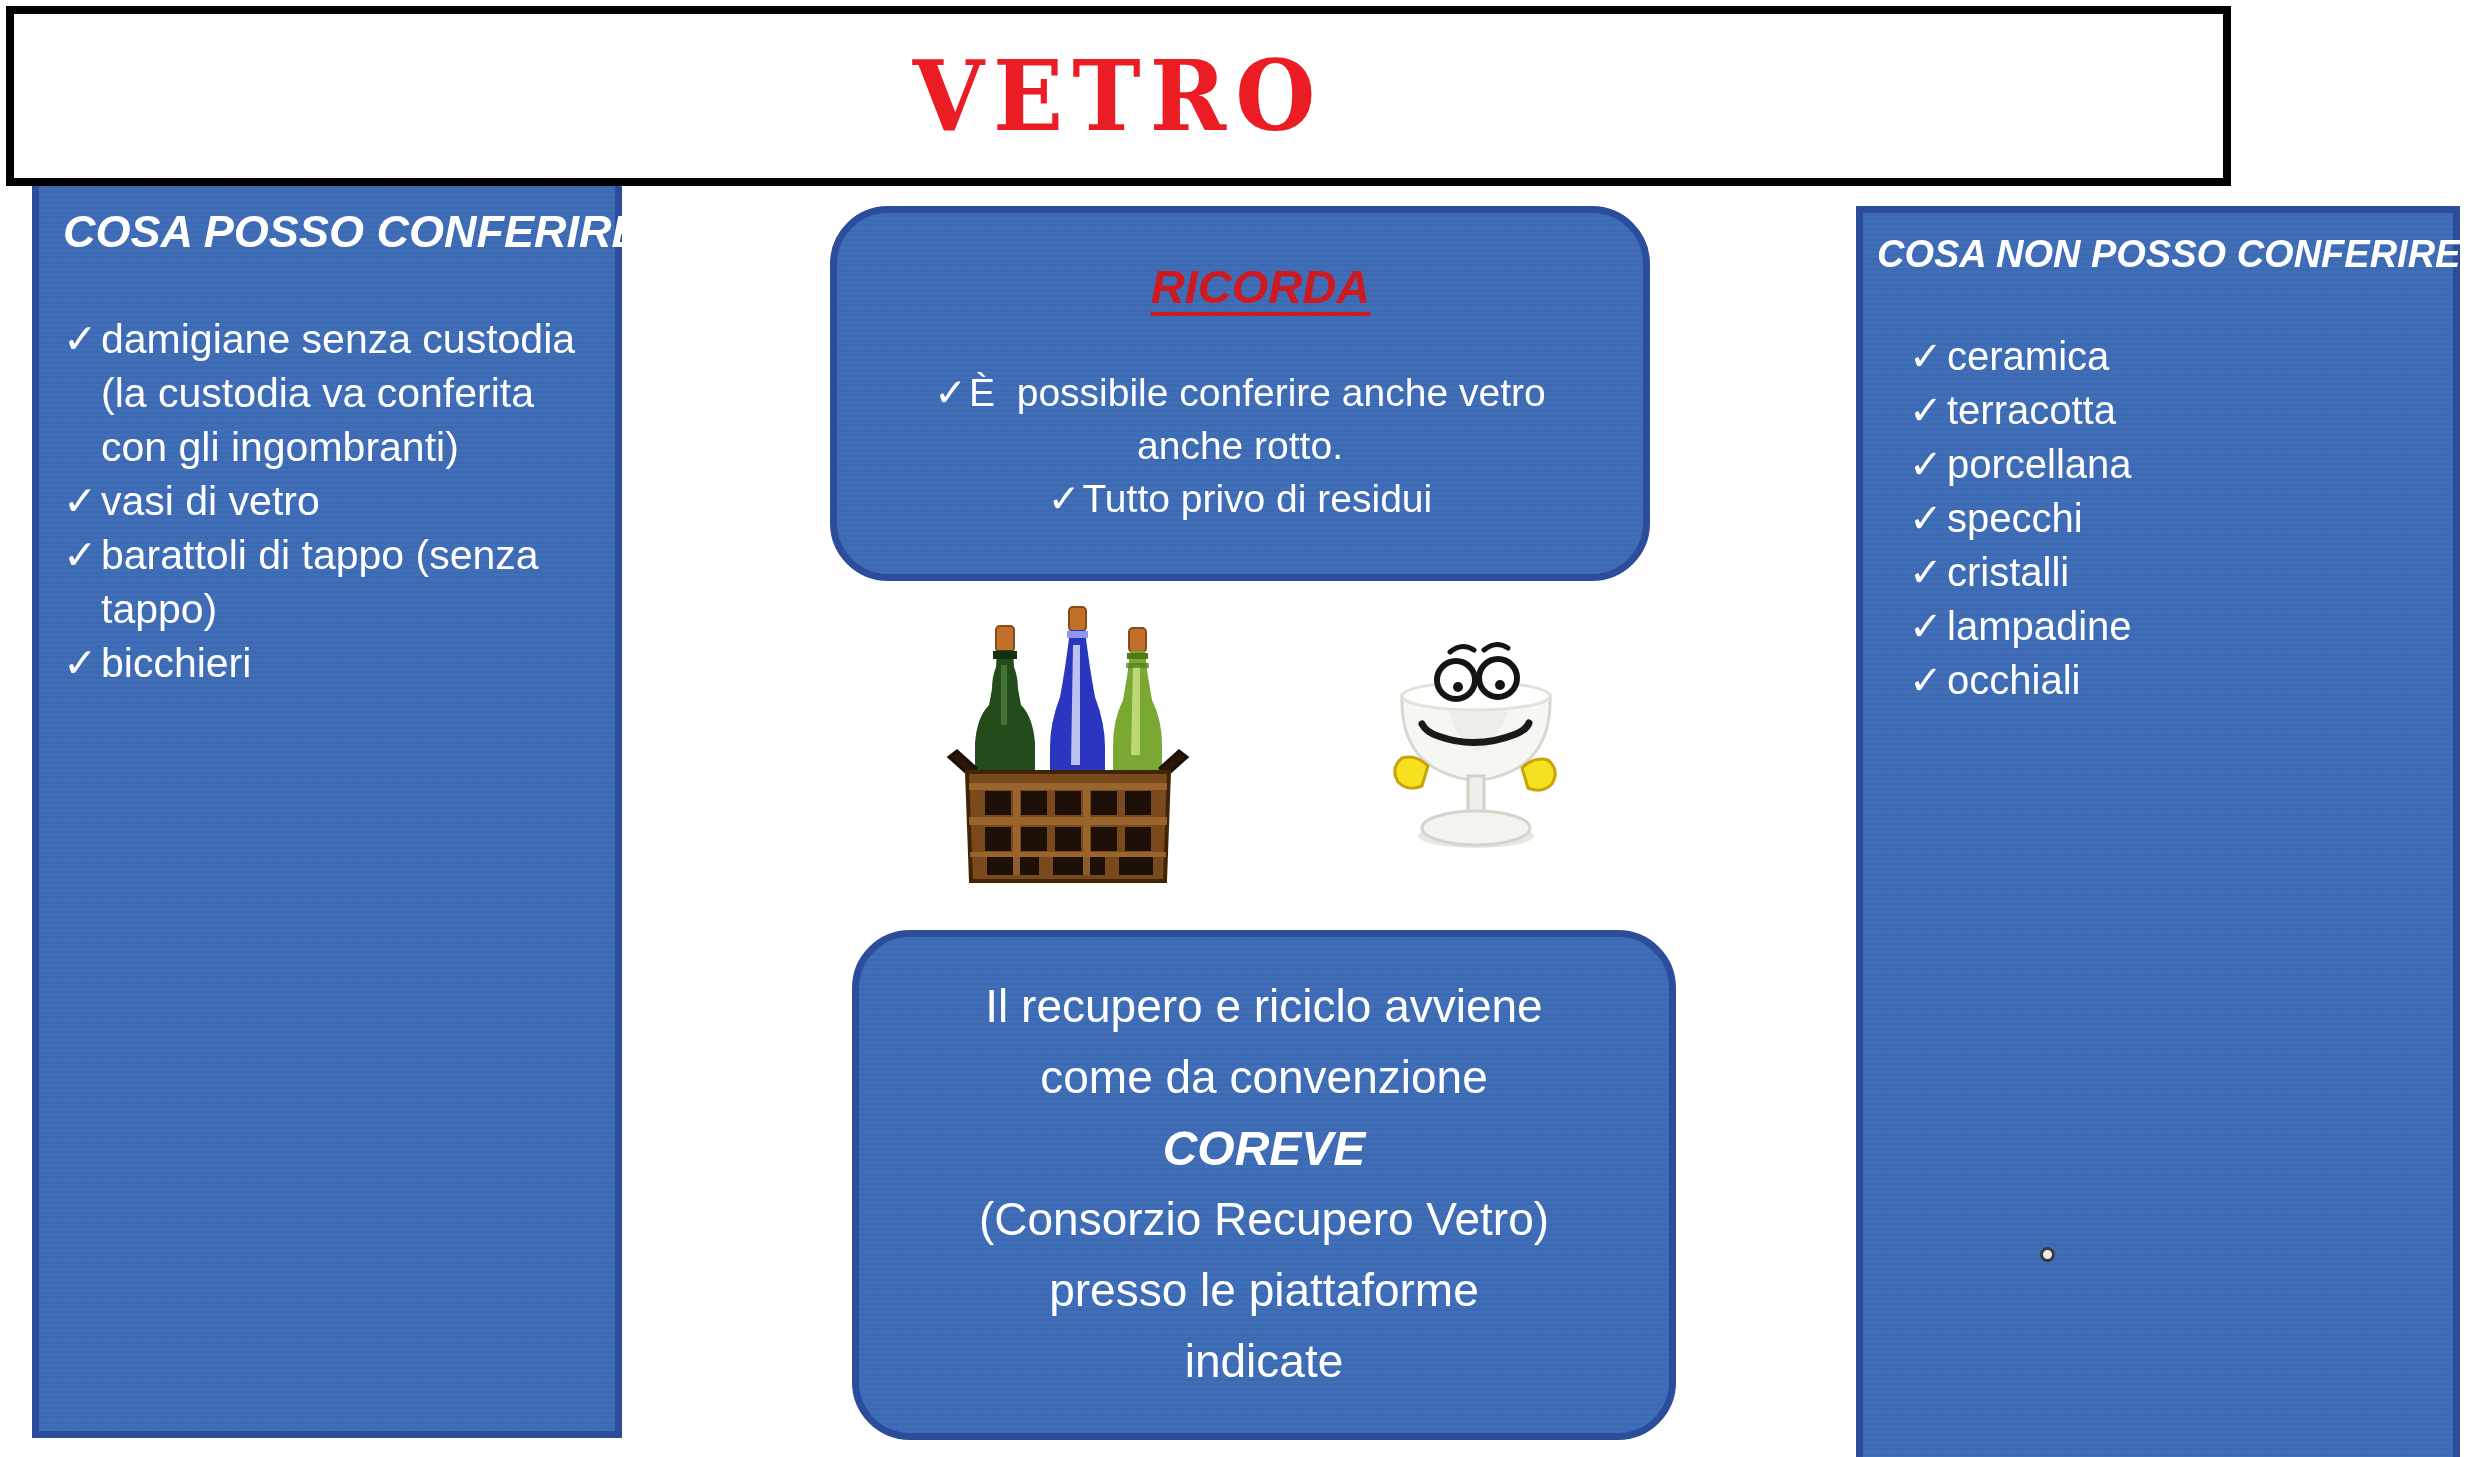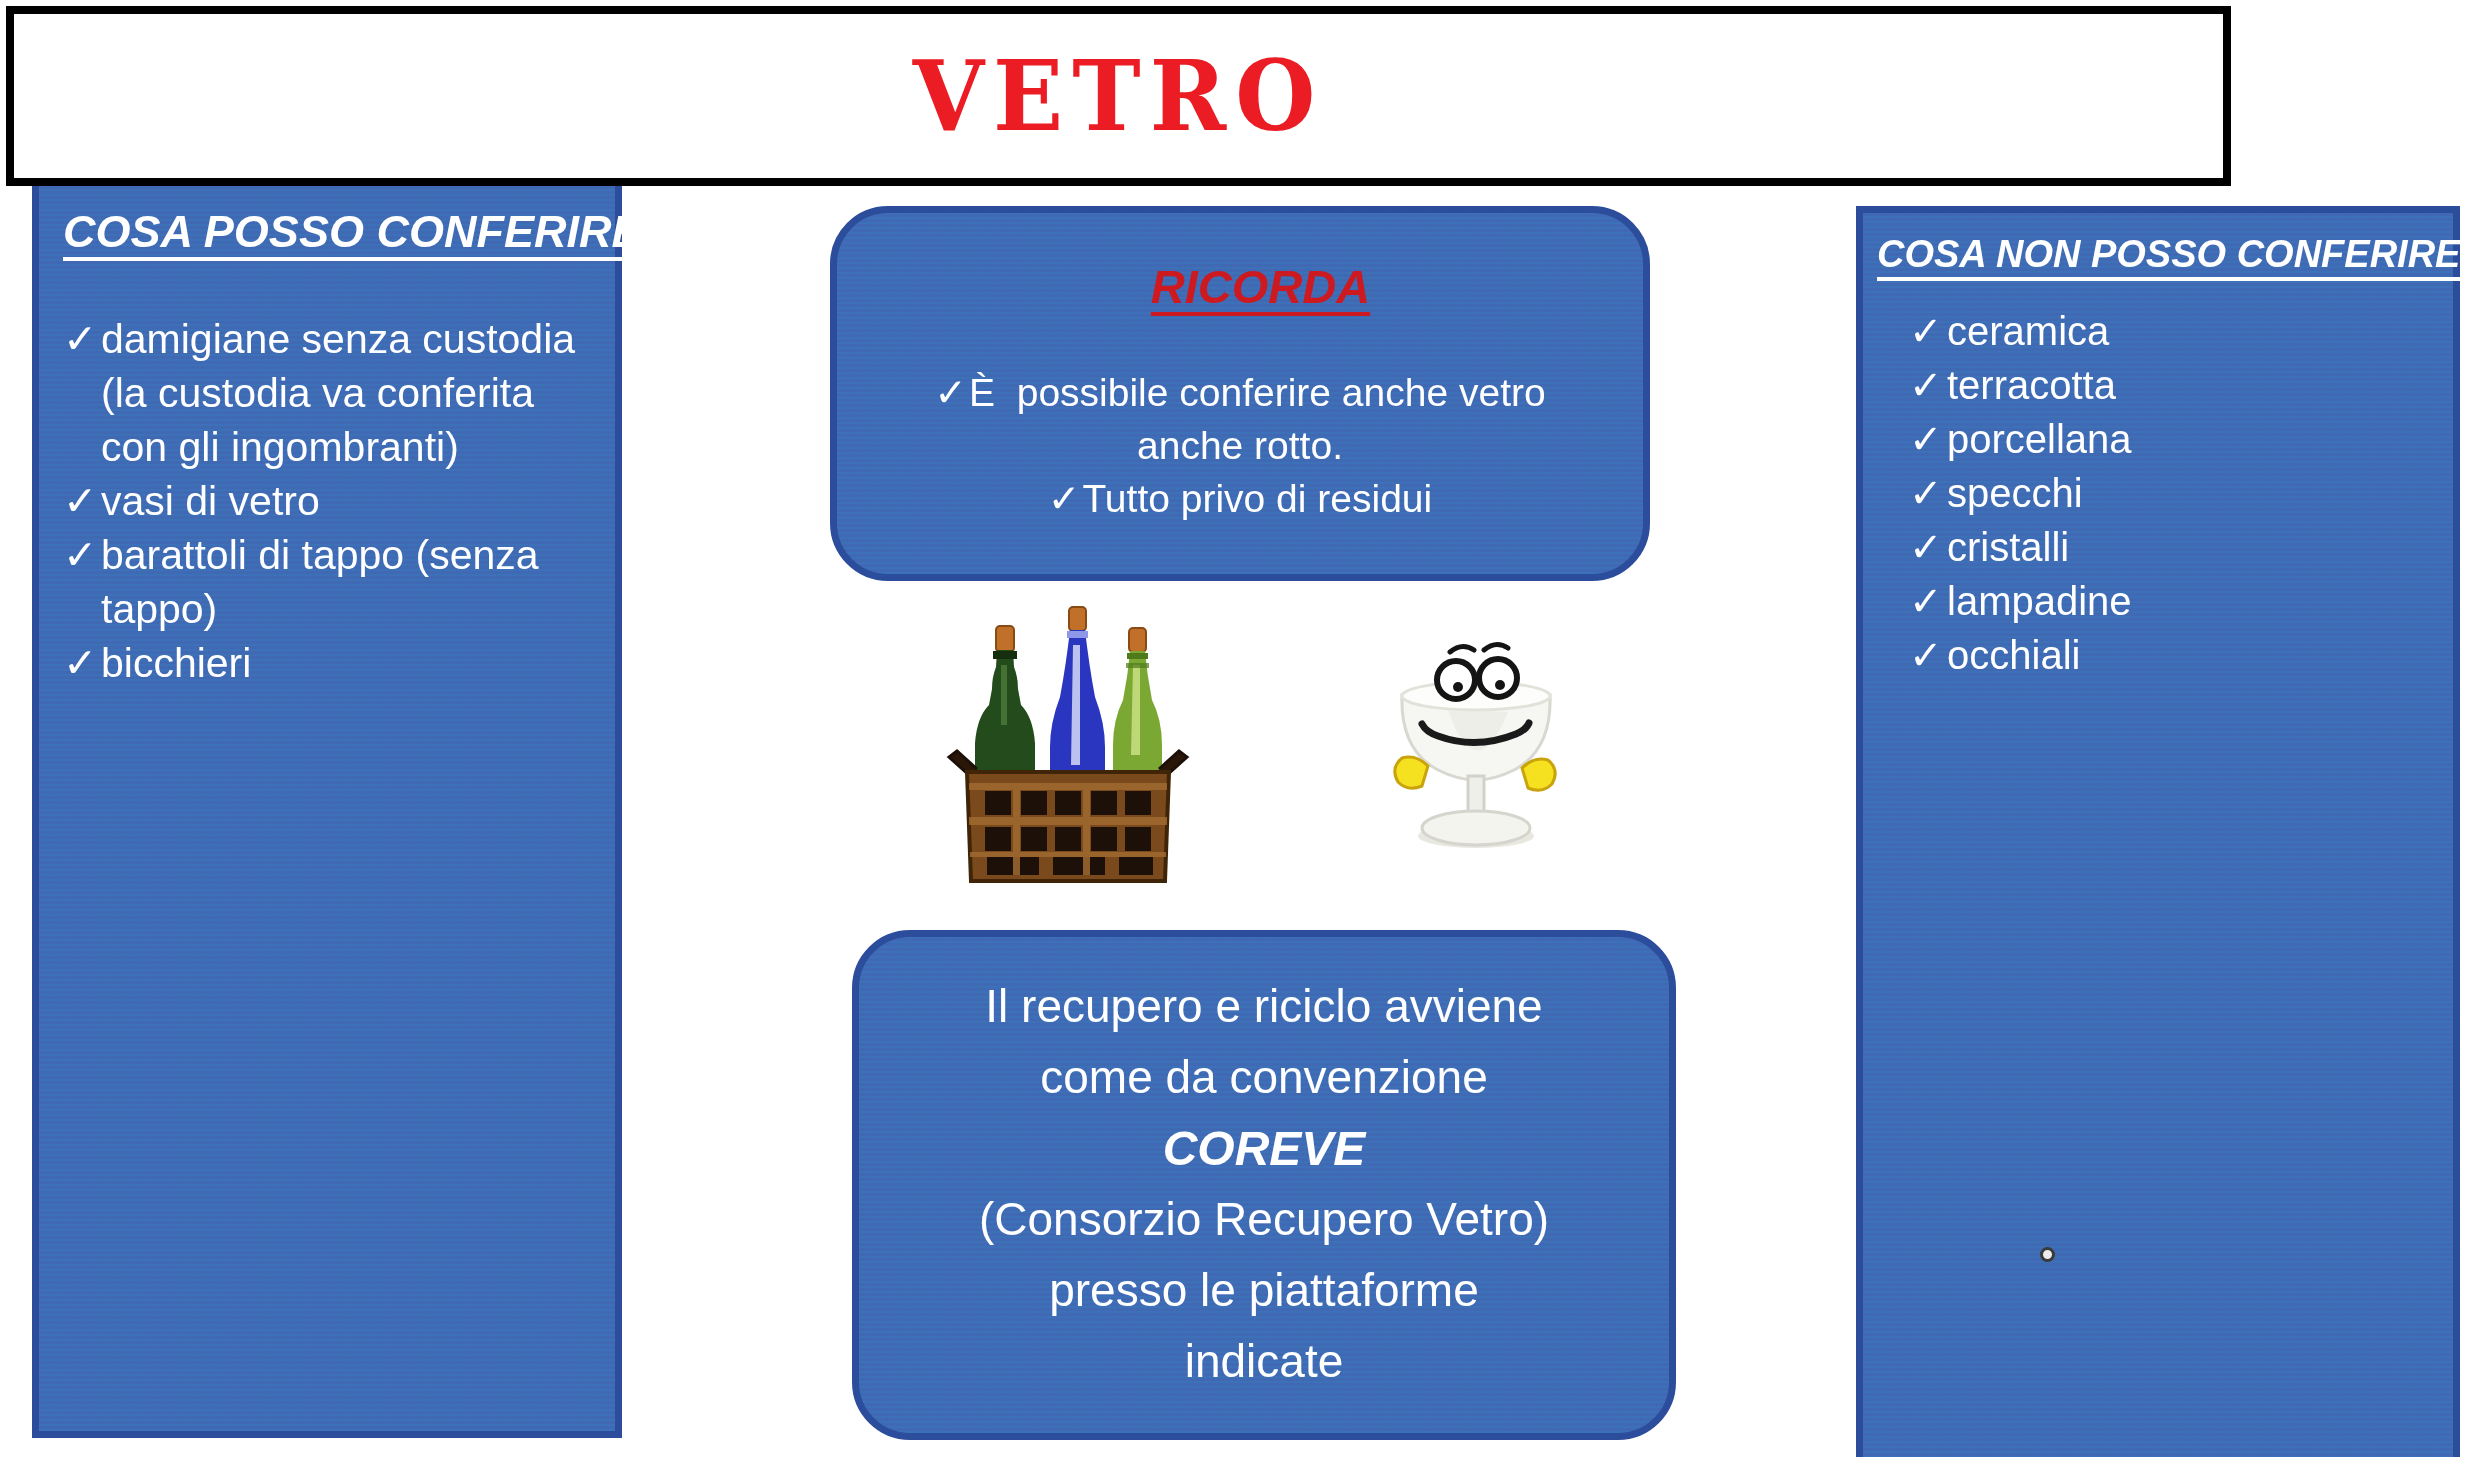--- a/index.html
+++ b/index.html
@@ -24,26 +24,26 @@
     background-image:
       repeating-linear-gradient(90deg, rgba(150,70,200,.07) 0 2px, rgba(0,0,0,0) 2px 5px),
       repeating-linear-gradient(0deg, rgba(0,220,255,.07) 0 2px, rgba(0,0,0,0) 2px 5px);
     box-sizing:border-box;color:#ffffff;
   }
   .panel{border:7px solid #2c4d9c;border-top:none;}
   .left-panel{position:absolute;left:32px;top:186px;width:590px;height:1252px;padding:20px 18px 0 24px;}
   .right-panel{position:absolute;left:1856px;top:206px;width:604px;height:1434px;border-top:7px solid #2c4d9c;padding:14px 14px 0 14px;}
   .panel-header{
     font-size:45px;font-weight:bold;font-style:italic;
-    text-decoration:underline;text-decoration-thickness:4px;text-underline-offset:10px;
+    text-decoration-thickness:4px;text-underline-offset:10px;
     white-space:nowrap;
   }
   .right-panel .panel-header{font-size:38px;text-align:center;margin-top:6px;}
   .list{margin-top:54px;font-size:41px;line-height:54px;}
-  .right-panel .list{margin-top:28px;margin-left:32px;font-size:40px;}
+  .right-panel .list{margin-top:53px;margin-left:32px;font-size:40px;}
   .row{white-space:pre-wrap;}
   .row.cont{padding-left:38px;}
   .check{display:inline-block;width:38px;}
   
   .bubble{
     position:absolute;border:7px solid #2c4d9c;border-radius:58px;
     text-align:center;
   }
   .ricorda{left:830px;top:206px;width:820px;height:375px;}
   .ricorda-title{

